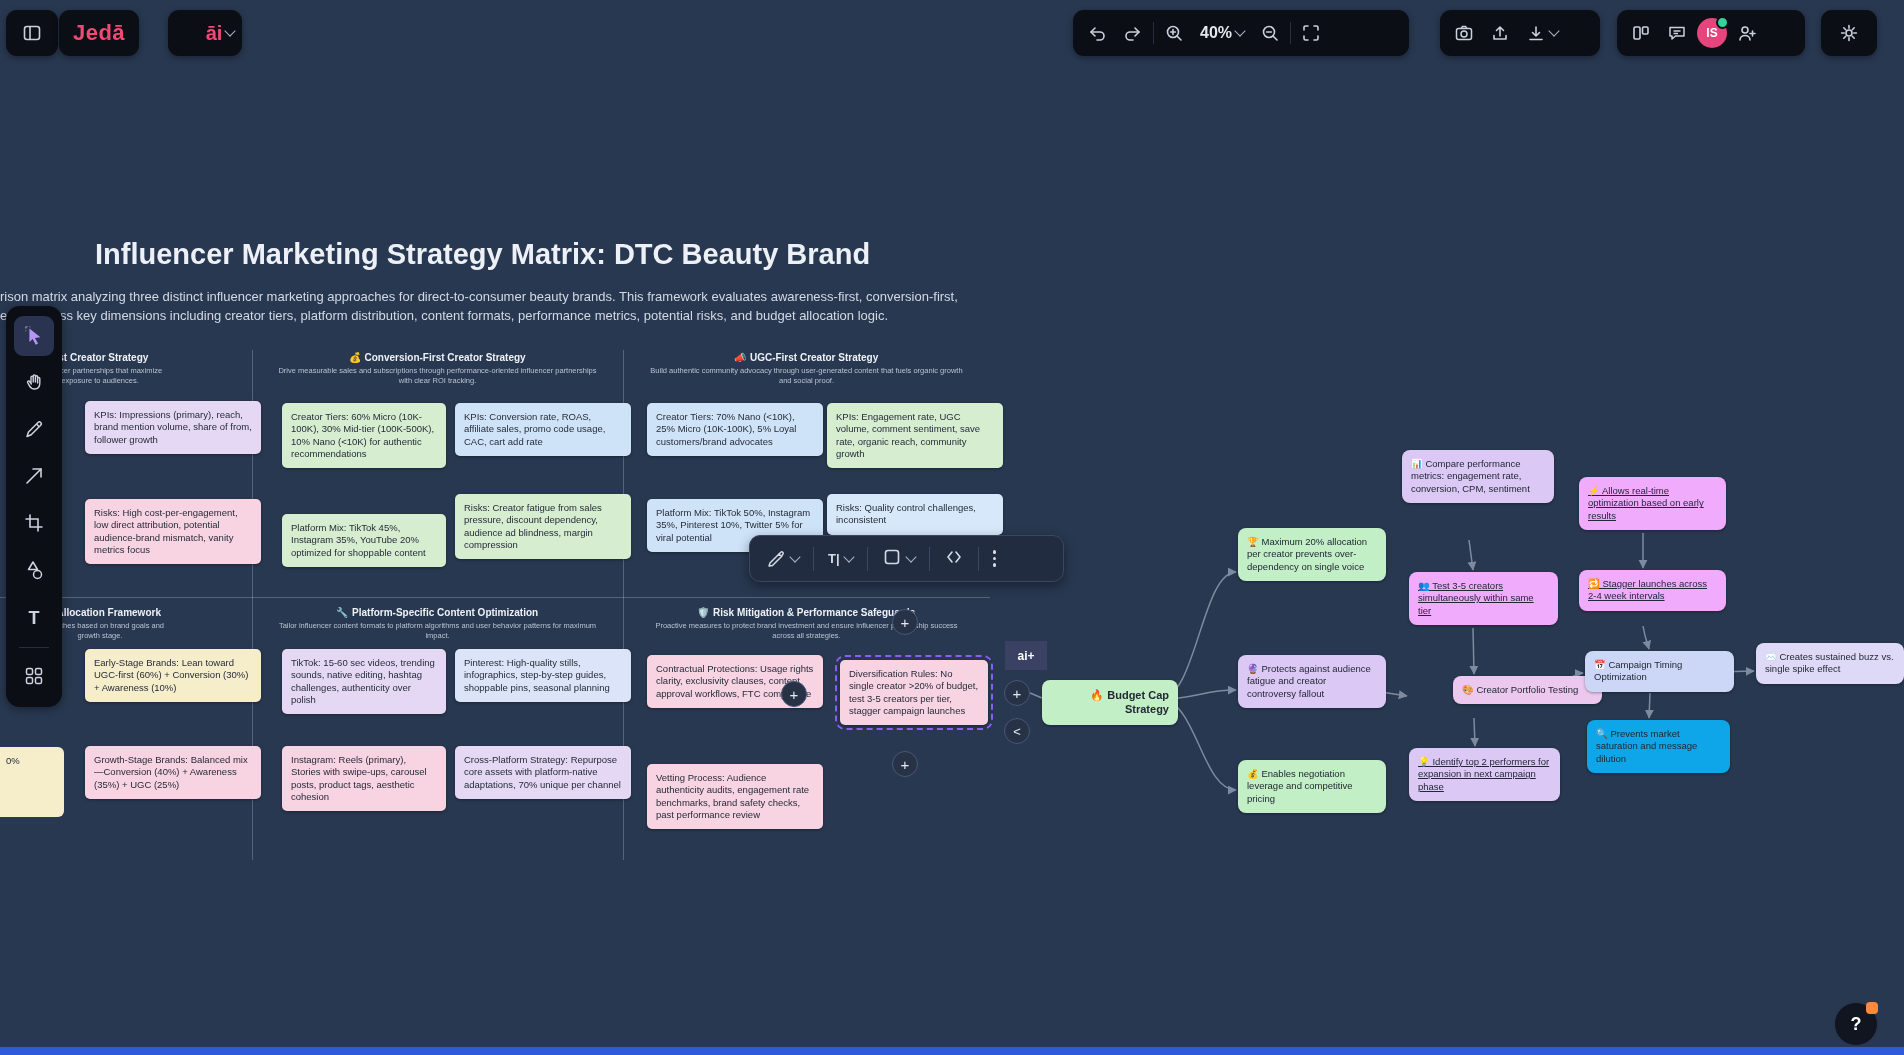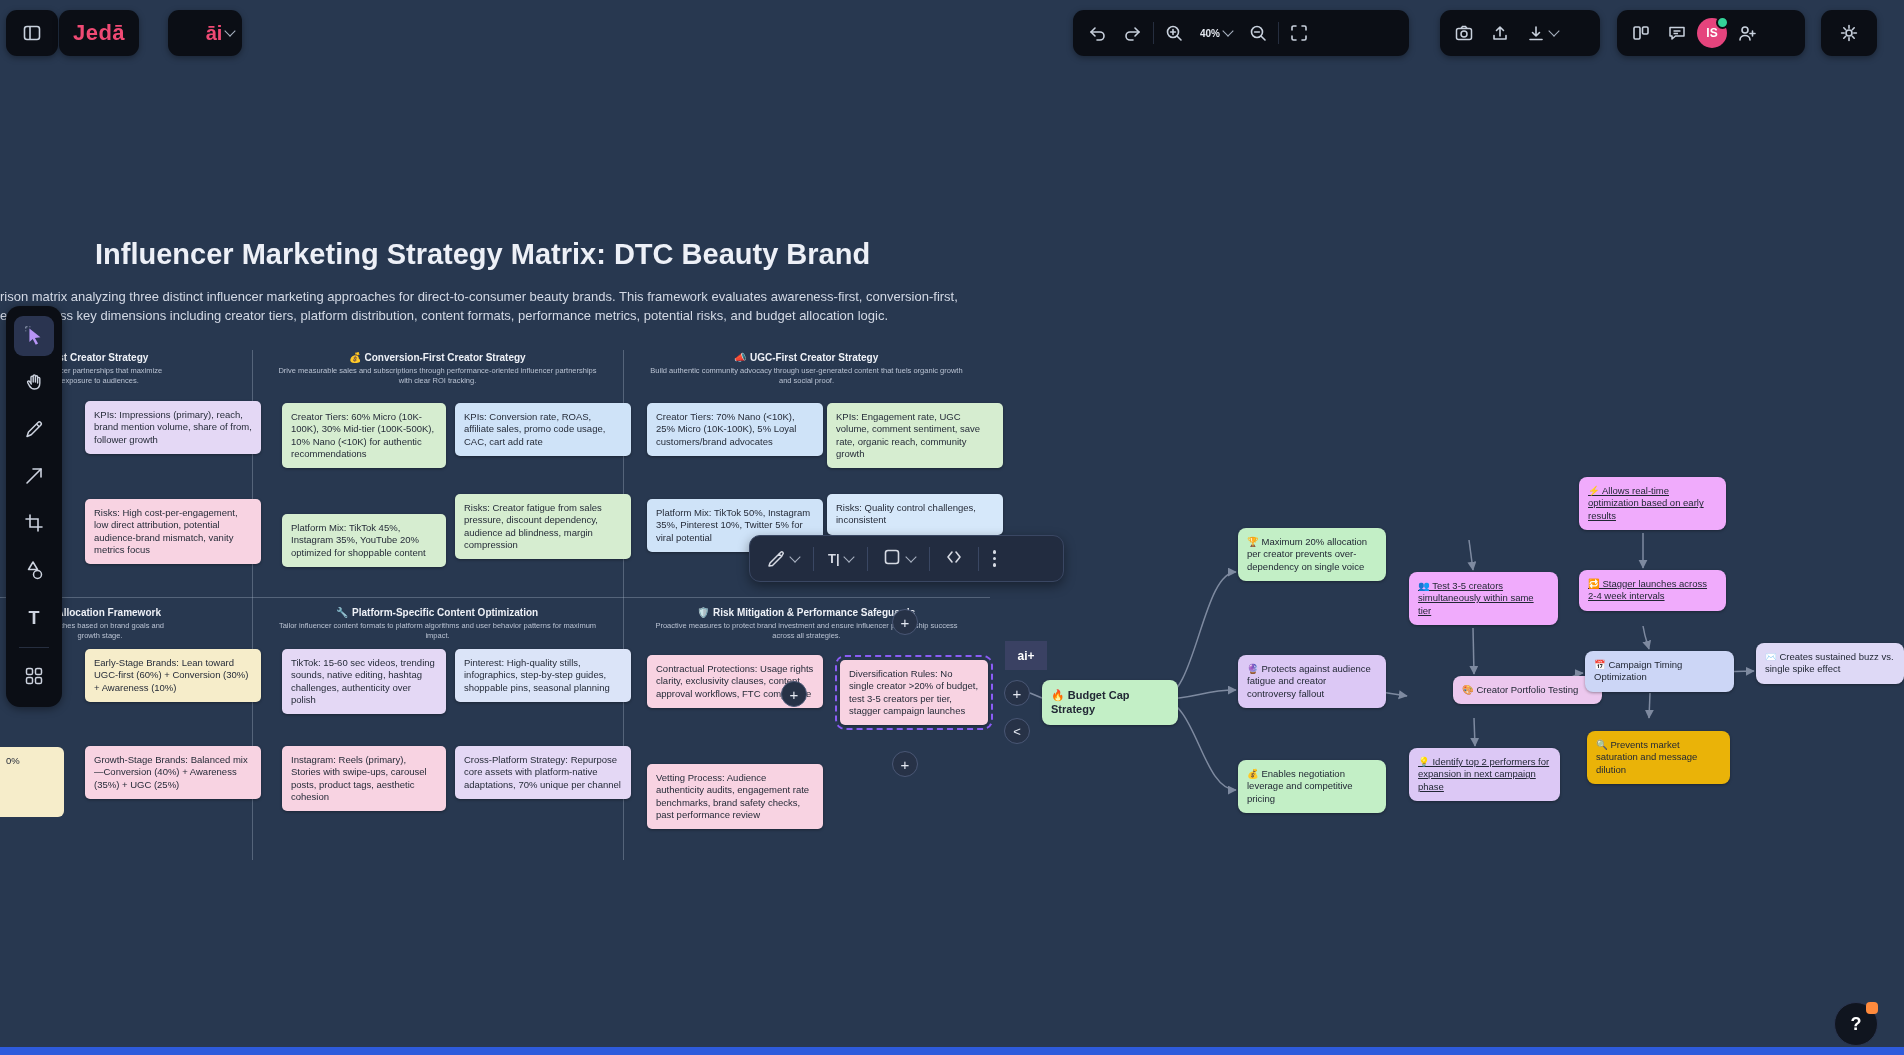--- a/index.html
+++ b/index.html
@@ -9,21 +9,21 @@
   
   .tgroup{position:absolute;top:10px;height:46px;background:#0b0e15;border-radius:11px;
           display:flex;align-items:center;gap:4px;padding:0 8px;box-sizing:border-box;z-index:40;
           box-shadow:0 2px 6px rgba(0,0,0,.35);}
   .tbtn{background:none;border:none;display:flex;align-items:center;gap:4px;cursor:pointer;
         padding:6px;border-radius:8px;color:#c9d1dd;}
   .tbtn svg{display:block;}
   .tsep{width:1px;height:22px;background:#262e3f;}
   .chev{width:7px;height:7px;border-right:1.6px solid #aab3c2;border-bottom:1.6px solid #aab3c2;
         transform:rotate(45deg);margin-top:-4px;}
-  .zoomlbl{color:#e3e7ee;font-size:10px;font-weight:600;}
+  .zoomlbl{color:#e3e7ee;font-size:16px;font-weight:600;}
   .logo-box{justify-content:center;font-weight:800;font-size:22px;color:#f04a74;letter-spacing:.5px;}
   .ai-box{font-weight:800;font-size:20px;color:#f04a74;}
   .avatar{width:30px;height:30px;border-radius:50%;background:#e5447d;color:#fff;font-size:12px;
           font-weight:700;display:flex;align-items:center;justify-content:center;position:relative;cursor:pointer;}
   .avatar .dot{position:absolute;top:-2px;right:-2px;width:9px;height:9px;border-radius:50%;
                background:#34d399;border:2px solid #0b0e15;}
 
   
   #tool-rail{position:absolute;left:6px;top:306px;width:56px;background:#0b0e15;border-radius:14px;
              display:flex;flex-direction:column;align-items:center;gap:7px;padding:10px 0;z-index:40;
@@ -48,21 +48,21 @@
         color:#262c39;z-index:6;box-shadow:0 1px 3px rgba(0,0,0,.35);cursor:pointer;}
   .c-lav{background:#e4d8f5;}  .c-pink{background:#f8d3e2;}  .c-green{background:#d6edd0;}
   .c-blue{background:#cfe3f8;} .c-lblue{background:#d6e8fa;} .c-cream{background:#f6edca;}
   .c-purp{background:#e4d8f5;} .c-peri{background:#dbe4f8;}  .c-mauve{background:#f0cfe3;}
   .card.selected{outline:2px dashed #8b5cf6;outline-offset:3px;z-index:10;}
 
   
   .node{position:absolute;border-radius:8px;padding:8px 9px;font-size:9.5px;line-height:1.3;
         color:#222835;z-index:8;box-shadow:0 1px 3px rgba(0,0,0,.35);cursor:pointer;}
   .n-green{background:#c3efc6;} .n-purp{background:#dcc8f5;} .n-lpurp{background:#f0abfc;text-decoration:underline;}
-  .n-pinkp{background:#ecc8ee;margin-left:44px;} .n-peri{background:#ccd6f6;} .n-pink{background:#eab308;margin-top:11px;}
+  .n-pinkp{background:#ecc8ee;margin-left:44px;} .n-peri{background:#ccd6f6;} .n-pink{background:#0ea5e9;}
   .n-lav{background:#ded9f6;}
   .node.root{font-weight:700;font-size:11px;}
   #edges{position:absolute;left:0;top:0;z-index:4;pointer-events:none;}
 
   
   #float-bar{position:absolute;left:749px;top:535px;width:315px;height:47px;background:#222c40;
              border:1px solid #3a4763;border-radius:11px;display:flex;align-items:center;
              padding:0 10px;gap:8px;box-sizing:border-box;z-index:30;box-shadow:0 4px 12px rgba(0,0,0,.4);}
   .fbtn{background:none;border:none;display:flex;align-items:center;gap:5px;color:#d6dae3;
         padding:6px;border-radius:7px;cursor:pointer;}
@@ -378,24 +378,25 @@
       <path d="M1474 718 L1475 746" marker-end="url(#arr)"></path>
       <path d="M1368 690 L1407 696" marker-end="url(#arr)"></path>
       <path d="M1643 533 L1643 568" marker-end="url(#arr)"></path>
       <path d="M1643 626 C1645 638 1647 642 1649 649" marker-end="url(#arr)"></path>
       <path d="M1650 693 L1649 718" marker-end="url(#arr)"></path>
       <path d="M1716 672 L1754 671" marker-end="url(#arr)"></path>
       <path d="M1540 697 C1560 697 1565 674 1583 673" marker-end="url(#arr)"></path>
     </g>
   </svg>
 
-  <div class="node n-green root" style="left:1042px;top:680px;width:118px;">🔥 Budget Cap Strategy</div>
+  <div class="node n-green root" style="left:1042px;top:680px;width:118px;text-align:right;">🔥 Budget Cap Strategy</div>
   <div class="node n-green" style="left:1238px;top:528px;width:130px;">🏆 Maximum 20% allocation per creator prevents over-dependency on single voice</div>
   <div class="node n-purp" style="left:1238px;top:655px;width:130px;">🔮 Protects against audience fatigue and creator controversy fallout</div>
   <div class="node n-green" style="left:1238px;top:760px;width:130px;">💰 Enables negotiation leverage and competitive pricing</div>
+  <div class="node n-purp" style="left:1402px;top:450px;width:134px;">📊 Compare performance metrics: engagement rate, conversion, CPM, sentiment</div>
   <div class="node n-lpurp" style="left:1409px;top:572px;width:131px;">👥 Test 3-5 creators simultaneously within same tier</div>
   <div class="node n-pinkp" style="left:1409px;top:676px;width:131px;">🎨 Creator Portfolio Testing</div>
   <div class="node n-purp" style="left:1409px;top:748px;width:133px;text-decoration:underline;">💡 Identify top 2 performers for expansion in next campaign phase</div>
   <div class="node n-lpurp" style="left:1579px;top:477px;width:129px;">⚡ Allows real-time optimization based on early results</div>
   <div class="node n-lpurp" style="left:1579px;top:570px;width:129px;">🔁 Stagger launches across 2-4 week intervals</div>
   <div class="node n-peri" style="left:1585px;top:651px;width:131px;">📅 Campaign Timing Optimization</div>
   <div class="node n-pink" style="left:1587px;top:720px;width:125px;">🔍 Prevents market saturation and message dilution</div>
   <div class="node n-lav" style="left:1756px;top:643px;width:130px;">✉️ Creates sustained buzz vs. single spike effect</div>
 
   <button class="plus" style="left:892px;top:609px;">+</button>

